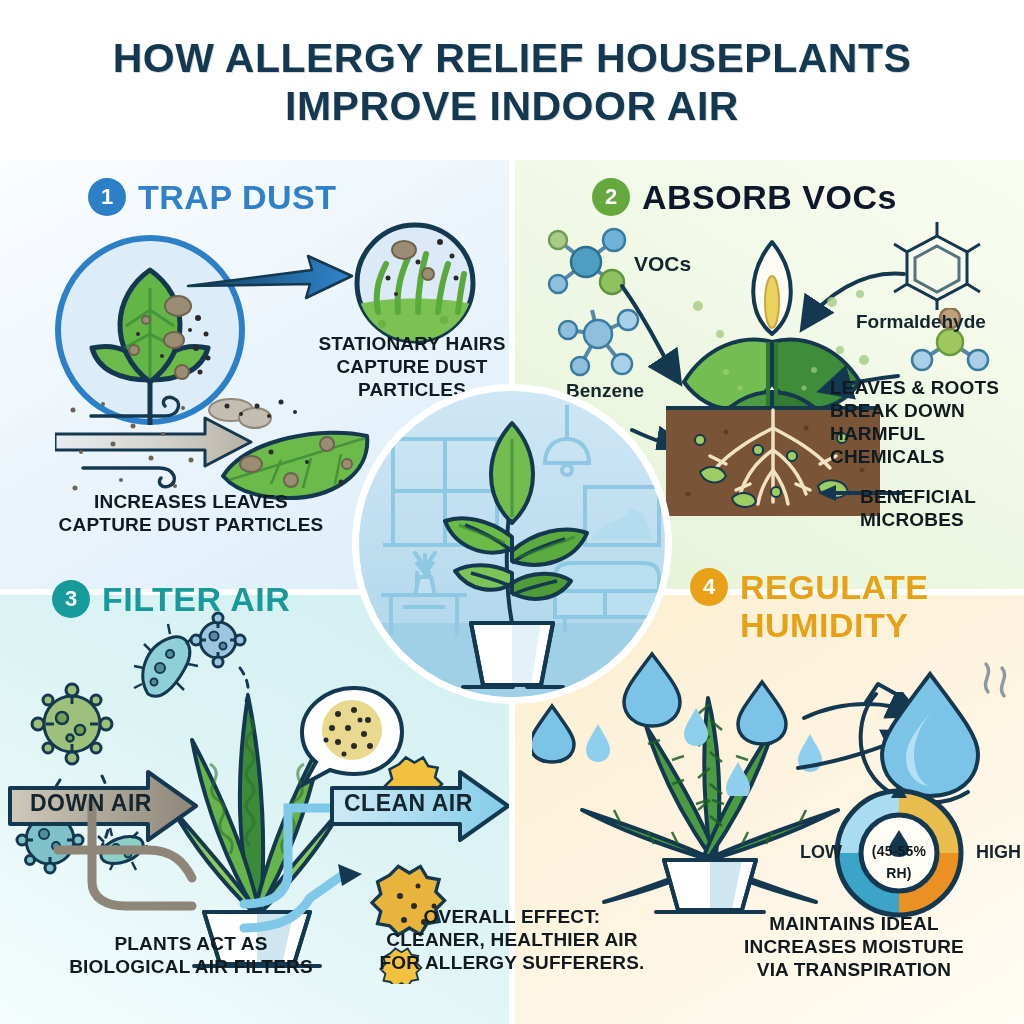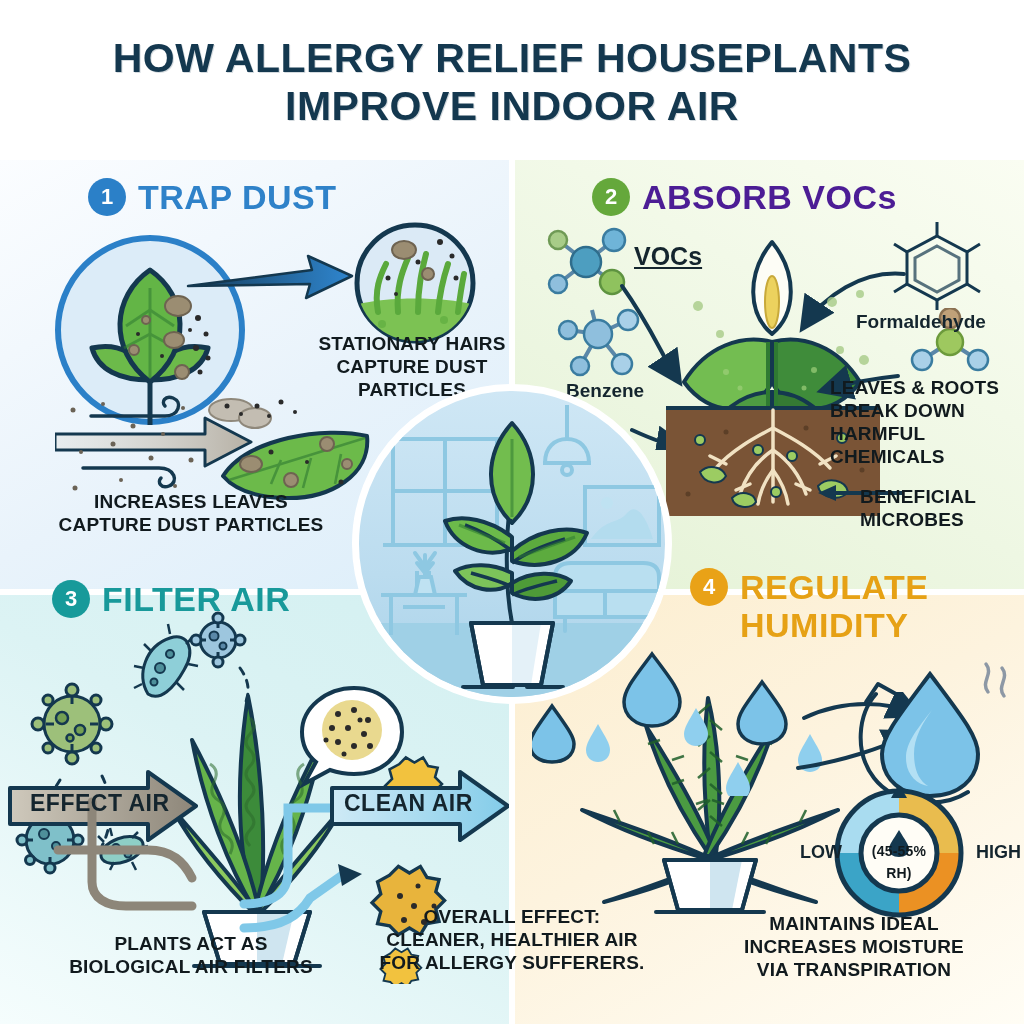--- a/index.html
+++ b/index.html
@@ -33,21 +33,21 @@
 
   
   .qhead { position:absolute; display:flex; align-items:flex-start; gap:12px; z-index:20; }
   .badge {
     width:38px;height:38px;border-radius:50%;
     display:flex;align-items:center;justify-content:center;
     color:#fff;font-weight:bold;font-size:22px;flex:0 0 38px;
   }
   .qtitle { font-weight:bold; font-size:34px; letter-spacing:0.5px; line-height:38px; }
   #h1 { left:88px; top:178px; } #h1 .badge{background:#2b80c8;} #h1 .qtitle{color:#2f82c9;}
-  #h2 { left:592px; top:178px; } #h2 .badge{background:#65a83b;} #h2 .qtitle{color:#4c1d95;}
+  #h2 { left:592px; top:178px; } #h2 .badge{background:#65a83b;} #h2 .qtitle{color:#0f172a;}
   #h3 { left:52px; top:580px; } #h3 .badge{background:#179a9a;} #h3 .qtitle{color:#18999a;}
   #h4 { left:690px; top:568px; width:260px;} #h4 .badge{background:#e9a217;} #h4 .qtitle{color:#e6a115;}
 
   
   .cap {
     position:absolute; color:#111a1e; font-weight:bold;
     font-size:19px; line-height:23px; letter-spacing:0.2px;
     z-index:18; text-align:center;
   }
   .cap.left { text-align:left; }
@@ -249,21 +249,21 @@
     <svg width="88" height="72" viewBox="0 0 88 72" style="position:absolute;left:30px;top:66px;">
       <g stroke="#5a87a8" stroke-width="4">
           <path d="M44 36 L16 14 M44 36 L72 14 M44 36 L16 58 M44 36 L70 56"></path>
         </g>
       <circle cx="44" cy="36" r="15" fill="#4d9ec0" stroke="#2f6d8c" stroke-width="2.5"></circle>
       <circle cx="16" cy="14" r="9" fill="#a8cc88" stroke="#6f9a55" stroke-width="2.5"></circle>
       <circle cx="72" cy="14" r="11" fill="#6fb4d8" stroke="#3a7ca0" stroke-width="2.5"></circle>
       <circle cx="16" cy="58" r="9" fill="#8fbfdd" stroke="#3a7ca0" stroke-width="2.5"></circle>
       <circle cx="70" cy="56" r="12" fill="#8fc25e" stroke="#5e9340" stroke-width="2.5"></circle>
     </svg>
-    <div class="small-lbl" style="left:122px;top:82px;font-size:25px;text-decoration:underline;">VOCs</div>
+    <div class="small-lbl" style="left:122px;top:92px;font-size:21px;">VOCs</div>
 
     <svg width="84" height="72" viewBox="0 0 84 72" style="position:absolute;left:44px;top:148px;">
       <g stroke="#5a87a8" stroke-width="4">
           <path d="M42 26 L12 22 M42 26 L72 12 M42 26 L24 58 M42 26 L66 56 M42 26 L36 2"></path>
         </g>
       <circle cx="42" cy="26" r="14" fill="#8fbfdd" stroke="#3a7ca0" stroke-width="2.5"></circle>
       <circle cx="12" cy="22" r="9" fill="#8fbfdd" stroke="#3a7ca0" stroke-width="2.5"></circle>
       <circle cx="72" cy="12" r="10" fill="#a9d0e8" stroke="#3a7ca0" stroke-width="2.5"></circle>
       <circle cx="24" cy="58" r="9" fill="#8fbfdd" stroke="#3a7ca0" stroke-width="2.5"></circle>
       <circle cx="66" cy="56" r="10" fill="#a9d0e8" stroke="#3a7ca0" stroke-width="2.5"></circle>
@@ -513,21 +513,21 @@
 
     <svg width="190" height="72" viewBox="0 0 190 72" style="position:absolute;left:8px;top:178px;">
       <defs>
           <linearGradient id="dg" x1="0" y1="0" x2="1" y2="0">
         <stop offset="0%" stop-color="#cfc9bc"></stop>
             <stop offset="100%" stop-color="#8d8679"></stop>
       </linearGradient>
         </defs>
       <path d="M2 18 L140 18 L140 2 L188 36 L140 70 L140 54 L2 54 Z" fill="url(#dg)" stroke="#14384f" stroke-width="4" stroke-linejoin="round"></path>
     </svg>
-    <div class="small-lbl" style="left:30px;top:198px;font-size:23px;letter-spacing:0.5px;">EFFECT AIR</div>
+    <div class="small-lbl" style="left:30px;top:198px;font-size:23px;letter-spacing:0.5px;">DOWN AIR</div>
 
     <svg width="440" height="180" viewBox="0 0 440 180" style="position:absolute;left:36px;top:186px;">
       <g fill="none" stroke="#8d8679" stroke-width="9" stroke-linecap="round">
         <path d="M56 24 L56 104 C56 120 70 128 90 128 L156 128"></path>
         <path d="M22 72 L112 72 C136 72 148 84 156 100"></path>
       </g>
       <g fill="none" stroke="#7fc8e8" stroke-width="9" stroke-linecap="round">
         <path d="M208 126 C238 126 252 114 252 94 L252 30 L318 30"></path>
         <path d="M208 150 C248 150 264 136 274 120 L308 96"></path>
       </g>

